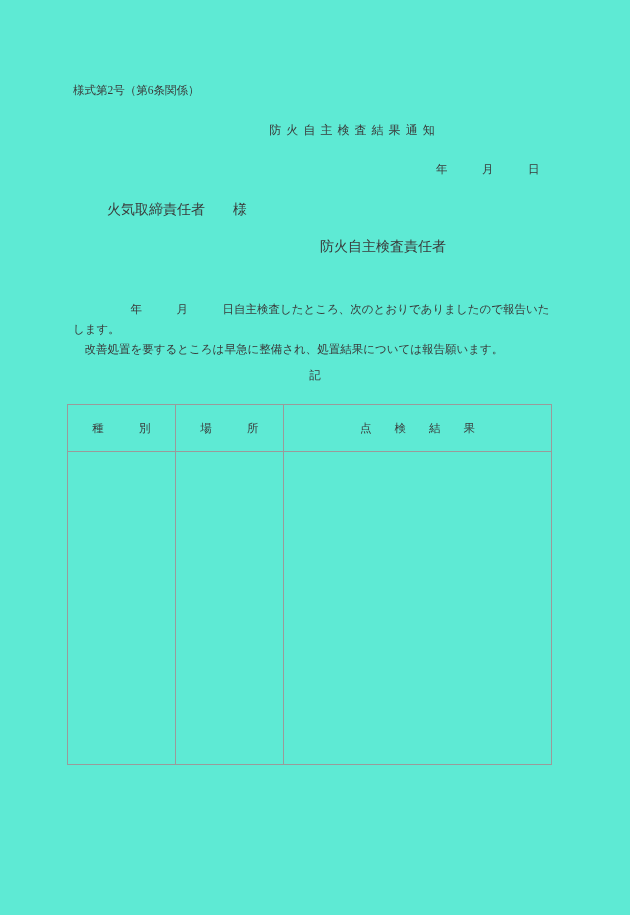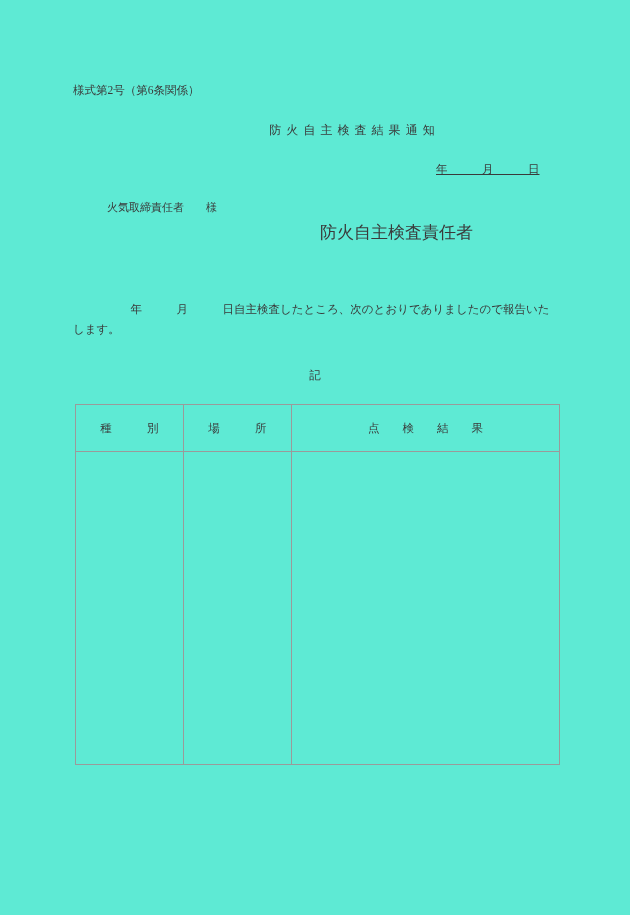--- a/index.html
+++ b/index.html
@@ -46,35 +46,34 @@
     letter-spacing: 0.42em;
     text-indent: 0.42em;
     margin-left: 37px;
   }
 
   
   .date-line {
     left: 436px;
     top: 161px;
     font-size: 11.5px;
-    text-decoration: underline;
   }
 
   
   .addressee {
     left: 107px;
     top: 199px;
-    font-size: 11px;
+    font-size: 14px;
   }
 
   
   .signer {
     left: 320px;
-    top: 220px;
-    font-size: 17px;
+    top: 236px;
+    font-size: 14px;
   }
 
   
   .body-block {
     position: absolute;
     left: 73px;
     top: 300px;
     width: 484px;
     font-size: 11.5px;
     line-height: 1.72;
@@ -92,21 +91,21 @@
     left: 0;
     top: 367px;
     width: 630px;
     text-align: center;
     font-size: 11.5px;
   }
 
   
   .result-table {
     position: absolute;
-    left: 75px;
+    left: 67px;
     top: 404px;
     width: 484px;
     border-collapse: collapse;
     table-layout: fixed;
     border-radius: 16px;
   }
   .result-table td,
   .result-table th {
     border: 1px solid #9a9a9a;
     padding: 0;
@@ -147,20 +146,21 @@
   <div class="t doc-title">防火自主検査結果通知</div>
 
   <div class="t date-line">年　　　月　　　日</div>
 
   <div class="t addressee">火気取締責任者　　様</div>
 
   <div class="t signer">防火自主検査責任者</div>
 
   <div class="body-block">
     <p class="body-p1">　　　　　年　　　月　　　日自主検査したところ、次のとおりでありましたので報告いたします。</p>
+    <p class="body-p2">　改善処置を要するところは早急に整備され、処置結果については報告願います。</p>
   </div>
 
   <div class="t ki-mark">記</div>
 
   <table class="result-table">
     <colgroup>
       <col class="col-type">
       <col class="col-place">
       <col class="col-result">
     </colgroup>

